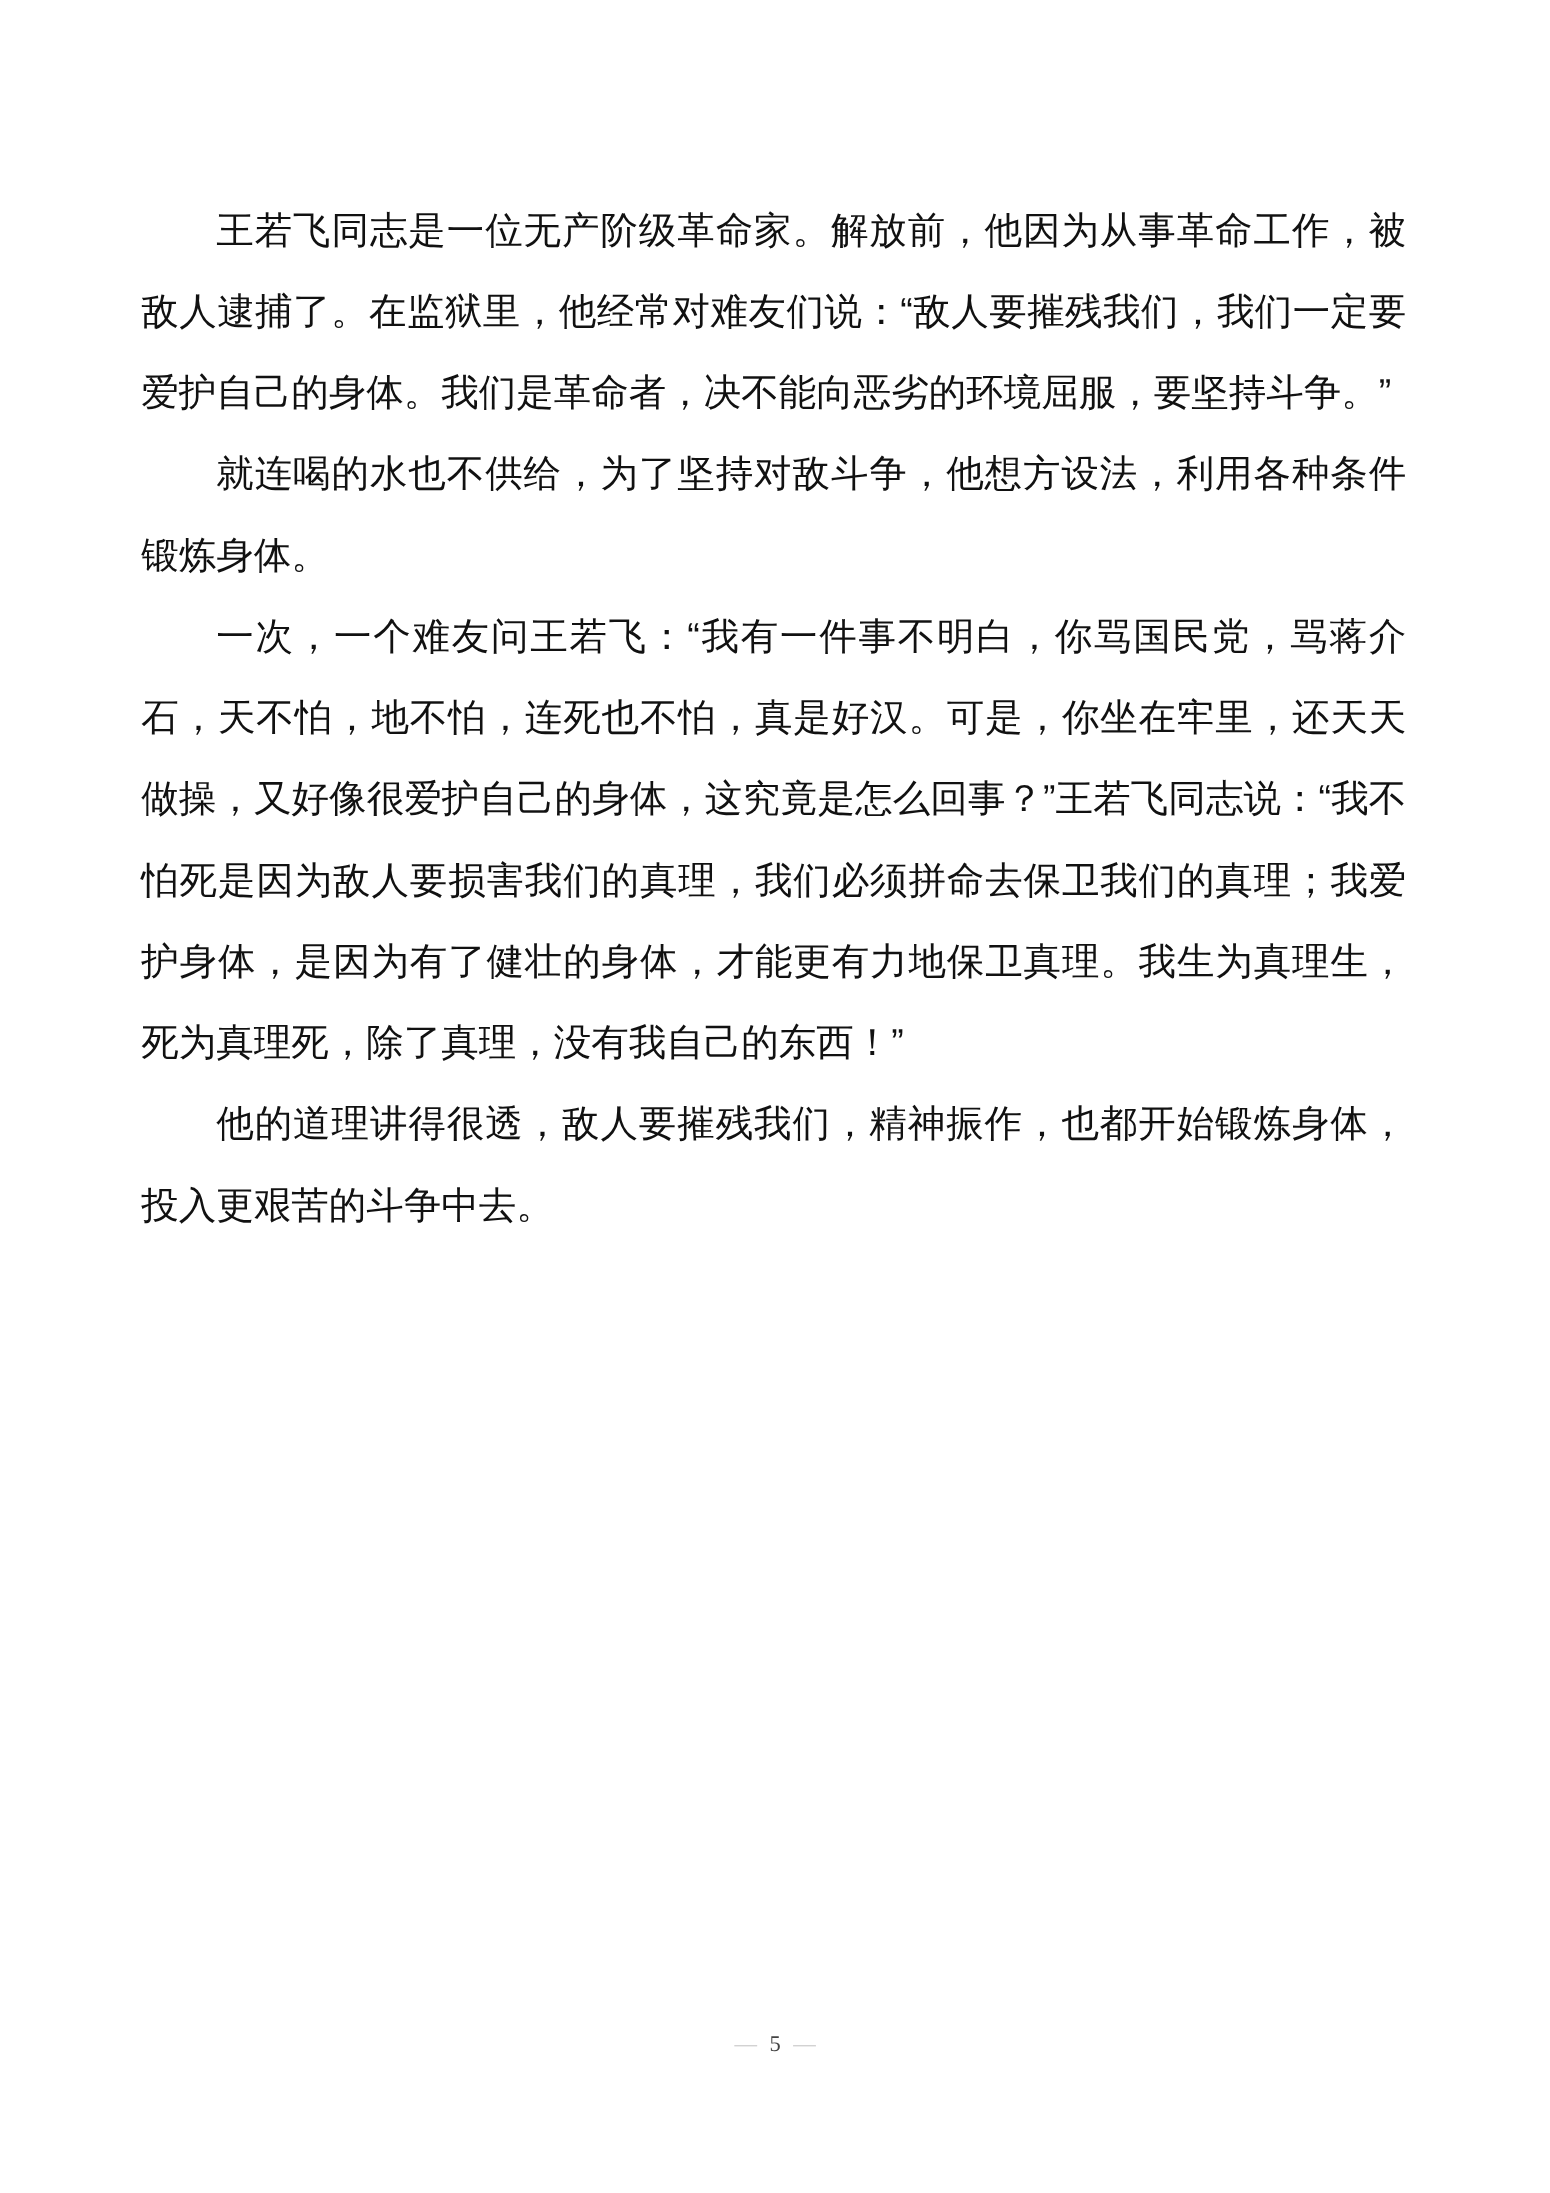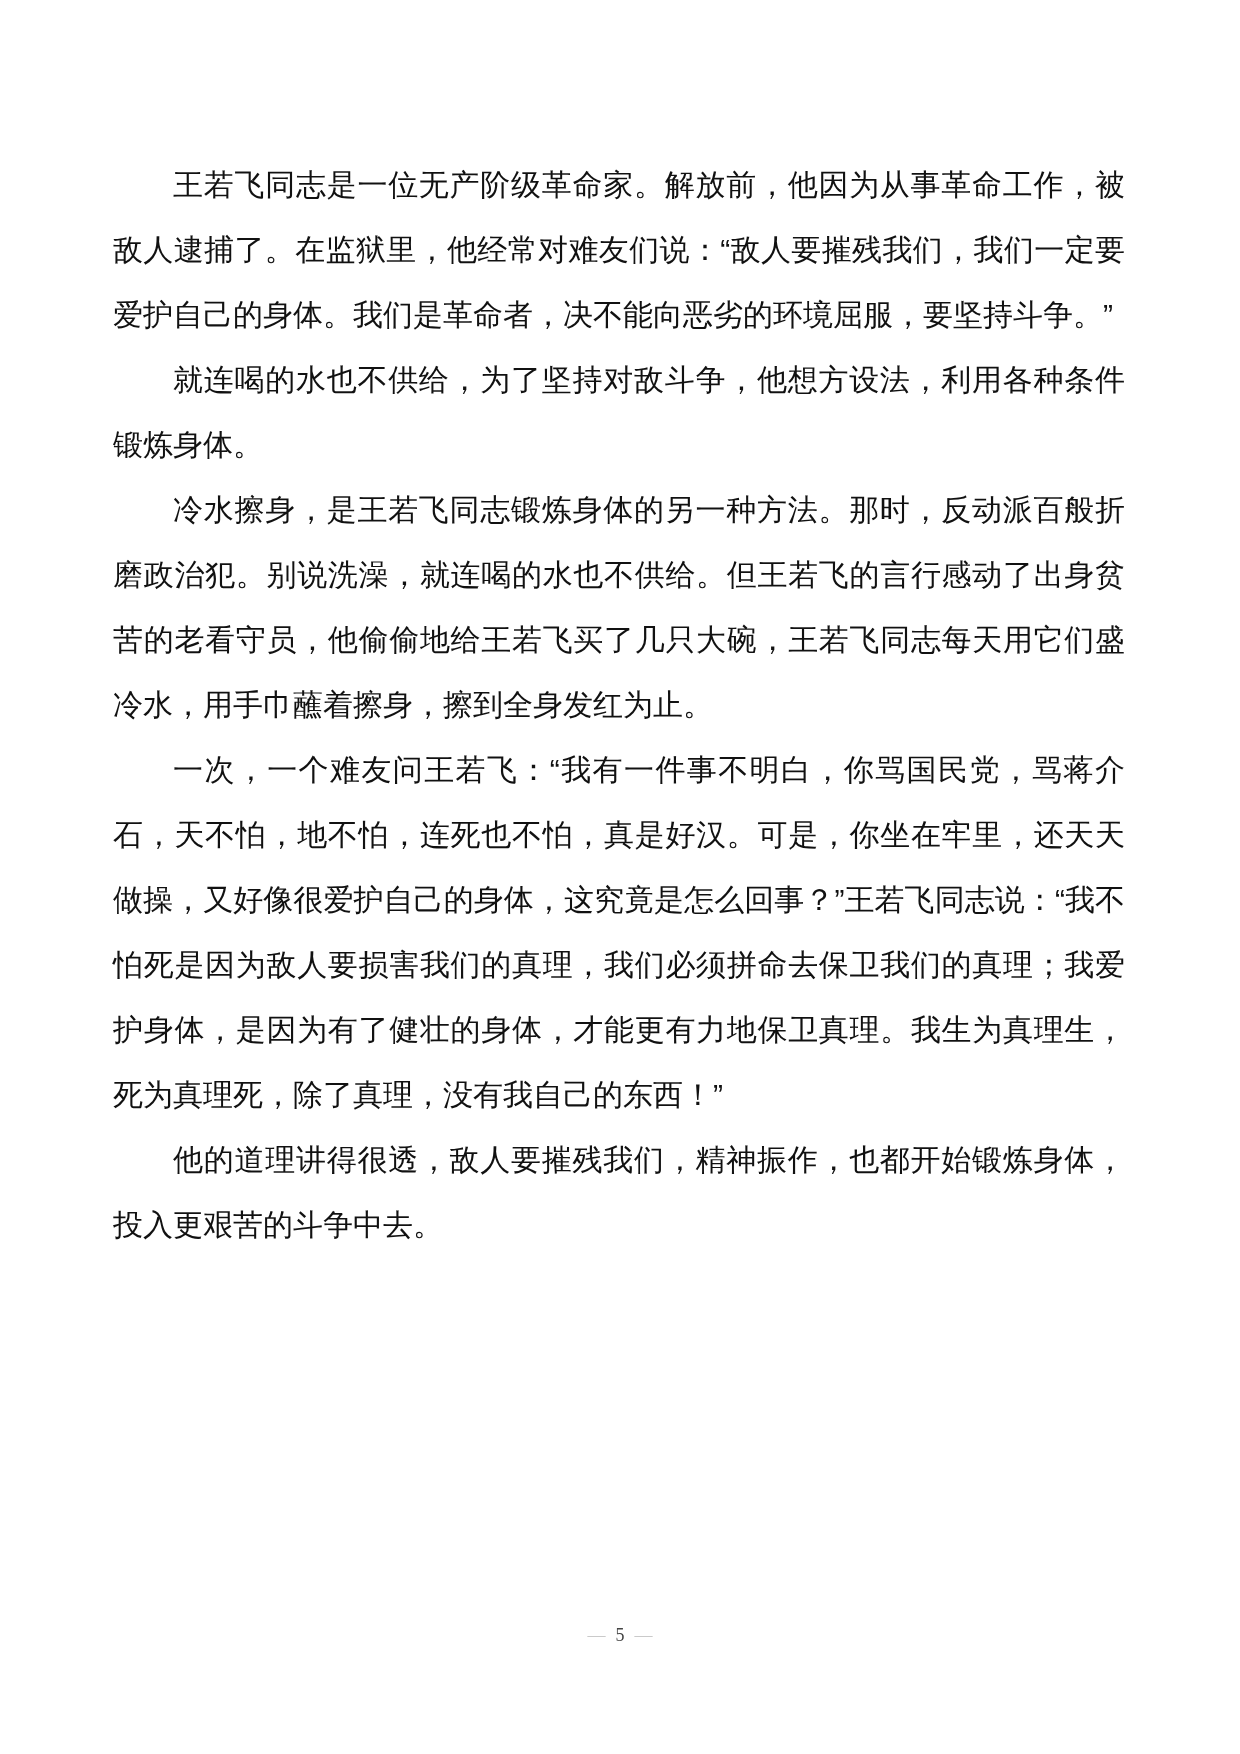--- a/index.html
+++ b/index.html
@@ -28,20 +28,19 @@
     color: #444;
   }
   .dash { color: #c8c8c8; display: inline-block; margin: 0 10px; }
 </style>
 </head>
 <body>
 
 <div class="page">
   <p class="para">王若飞同志是一位无产阶级革命家。解放前，他因为从事革命工作，被敌人逮捕了。在监狱里，他经常对难友们说：“敌人要摧残我们，我们一定要爱护自己的身体。我们是革命者，决不能向恶劣的环境屈服，要坚持斗争。”</p>
   <p class="para">就连喝的水也不供给，为了坚持对敌斗争，他想方设法，利用各种条件锻炼身体。</p>
-  <p class="para">冷水擦身，是王若飞同志锻炼身体的另一种方法。那时，反动派百般折磨政治犯。别说洗澡，就连喝的水也不供给。但王若飞的言行感动了出身贫苦的老看守员，他偷偷地给王若飞买了几只大碗，王若飞同志每天用它们盛冷水，用手巾蘸着擦身，擦到全身发红为止。</p>
   <p class="para">一次，一个难友问王若飞：“我有一件事不明白，你骂国民党，骂蒋介石，天不怕，地不怕，连死也不怕，真是好汉。可是，你坐在牢里，还天天做操，又好像很爱护自己的身体，这究竟是怎么回事？”王若飞同志说：“我不怕死是因为敌人要损害我们的真理，我们必须拼命去保卫我们的真理；我爱护身体，是因为有了健壮的身体，才能更有力地保卫真理。我生为真理生，死为真理死，除了真理，没有我自己的东西！”</p>
   <p class="para">他的道理讲得很透，敌人要摧残我们，精神振作，也都开始锻炼身体，投入更艰苦的斗争中去。</p>
 </div>
 
 <div class="footer">
   <span class="dash">—</span><span>5</span><span class="dash">—</span>
 </div>
 
 </body></html>

